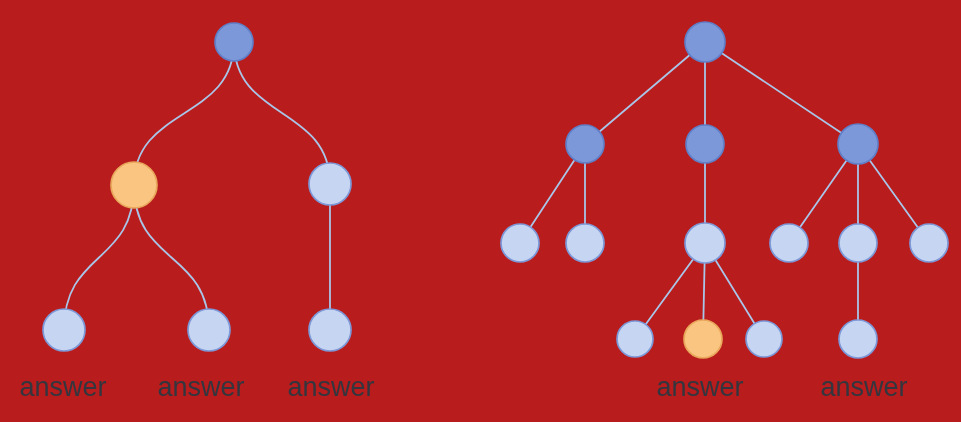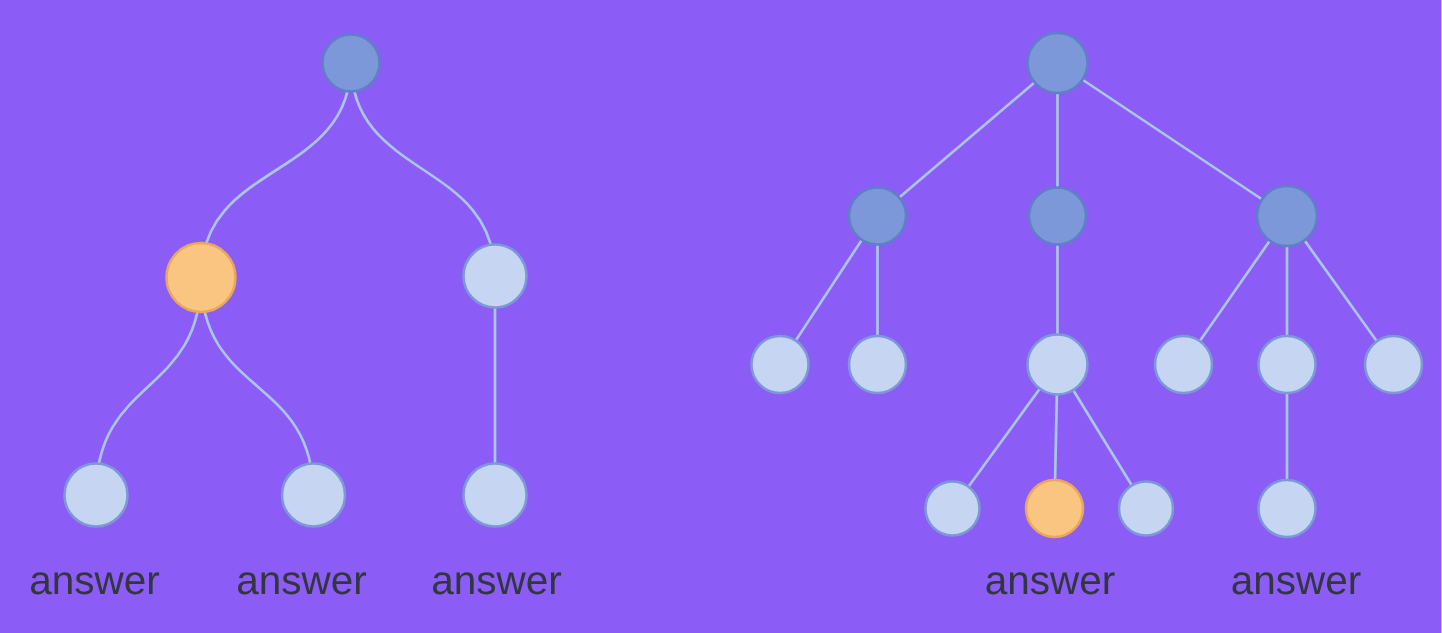--- a/index.html
+++ b/index.html
@@ -4,21 +4,21 @@
 <style>
   html, body {
     margin: 0;
     padding: 0;
     background: #ffffff;
   }
   .canvas {
     position: relative;
     width: 961px;
     height: 422px;
-    background: #8b5cf6;
+    background: #b91c1c;
     overflow: hidden;
   }
   .answer-text {
     font-family: "Liberation Sans", sans-serif;
     font-size: 27px;
     fill: #33363e;
   }
 </style>
 </head>
 <body>

